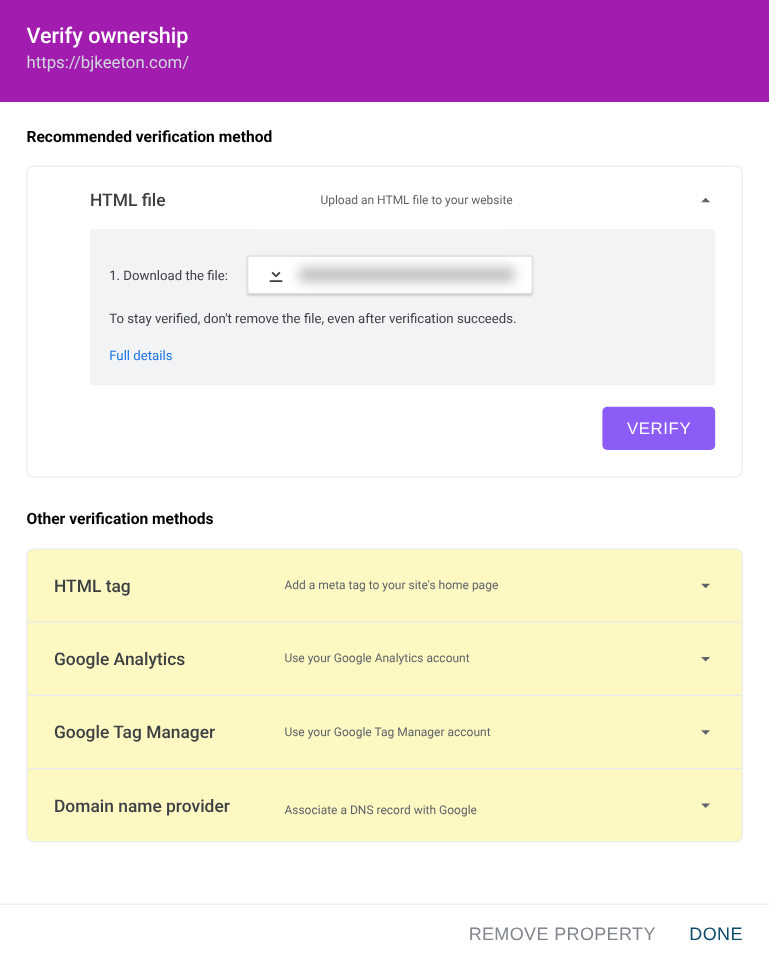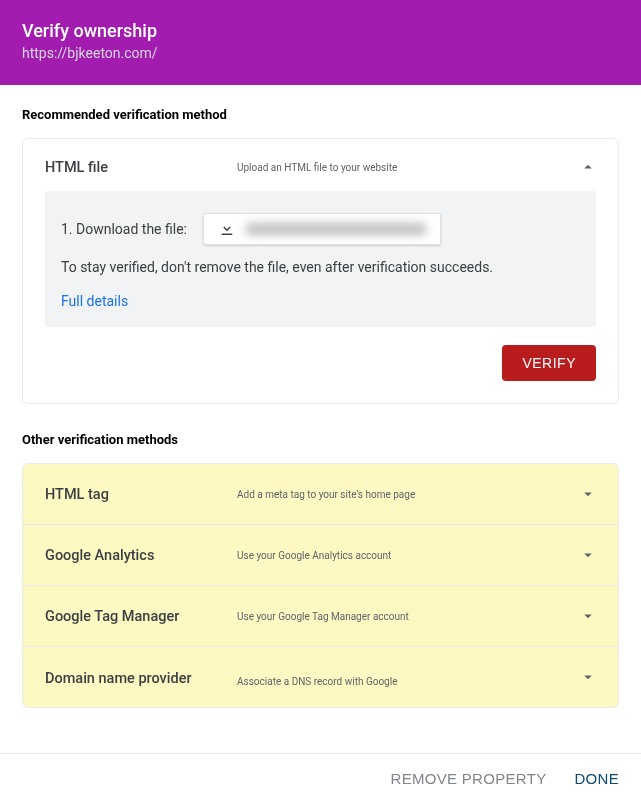--- a/index.html
+++ b/index.html
@@ -2,37 +2,37 @@
 <html><head>
 <meta charset="utf-8">
 <style>
 * { box-sizing: border-box; margin: 0; padding: 0; }
 body { font-family: Roboto, Arial, sans-serif; background: #fff; width: 641px; height: 805px; overflow: hidden; color: #3c4043; display: flex; flex-direction: column; }
 .header { background: #a21caf; padding: 20px 22px 24px; }
 .header-title { color: #fff; font-size: 18px; font-weight: 500; margin-bottom: 4px; }
 .header-sub { color: #cfd8dc; font-size: 14px; }
 .content { padding: 22px; flex: 1; }
 .section-label { font-size: 13px; color: #000000; margin-bottom: 16px; font-weight: bold; }
-.card { background: #fff; border: 1px solid #e8eaed; border-radius: 6px; margin-bottom: 28px; }
+.card { background: #fff; border: 1px solid #e8eaed; border-radius: 6px; margin-bottom: 28px; padding-left: 30px; }
 .method-head { display: flex; align-items: center; padding: 18px 20px 14px 22px; cursor: pointer; }
 .method-name { width: 192px; font-size: 14.5px; font-weight: 500; color: #3c4043; }
 .method-desc { flex: 1; font-size: 10px; color: #5f6368; }
 .chev { width: 20px; height: 20px; display: flex; align-items: center; justify-content: center; color: #5f6368; }
 .chev svg { width: 18px; height: 18px; fill: currentColor; }
-.panel { background: #f1f3f4; margin: 0 22px 18px; padding: 22px 16px 18px; border-radius: 2px; font-size: 14px; color: #3c4043; }
+.panel { background: #f1f3f4; margin: 0 22px 18px; padding: 22px 16px 18px; border-radius: 2px; font-size: 11px; color: #3c4043; }
 .row1 { display: flex; align-items: center; margin-bottom: 14px; }
 .dlbtn { display: inline-flex; align-items: center; background: #fff; border: 1px solid #e0e0e0; box-shadow: 0 1px 2px rgba(0,0,0,0.15); padding: 6px 14px; margin-left: 16px; border-radius: 2px; cursor: pointer; }
 .dlbtn svg { width: 18px; height: 18px; fill: #3c4043; margin-right: 10px; }
 .blurred { display: inline-block; width: 180px; height: 12px; background: #bfbfbf; filter: blur(5px); border-radius: 4px; }
 .row2 { margin-bottom: 18px; }
 .row2 .url { color: #80868b; }
 .note { color: #3c4043; margin-bottom: 18px; }
 .details-link { color: #1a73e8; cursor: pointer; }
 .verify-row { display: flex; justify-content: flex-end; padding: 0 22px 22px; }
-.verify-btn { background: #b91c1c; color: #fff; border: none; padding: 10px 20px; font-size: 14px; font-weight: 500; letter-spacing: 0.5px; border-radius: 4px; cursor: pointer; }
+.verify-btn { background: #8b5cf6; color: #fff; border: none; padding: 10px 20px; font-size: 14px; font-weight: 500; letter-spacing: 0.5px; border-radius: 4px; cursor: pointer; }
 .obox { background: #fef9c3; border: 1px solid #e8eaed; border-radius: 6px; }
 .orow { display: flex; align-items: center; padding: 20px 20px 20px 22px; border-bottom: 1px solid #e8eaed; cursor: pointer; }
 .orow:last-child { border-bottom: none; align-items: flex-end; }
 .footer { border-top: 1px solid #e8eaed; display: flex; justify-content: flex-end; align-items: center; padding: 16px 22px 18px; gap: 28px; }
 .fbtn { background: none; border: none; font-size: 15px; font-weight: 500; letter-spacing: 0.3px; cursor: pointer; }
 .fbtn.remove { color: #80868b; }
 .fbtn.done { color: #0c4a6e; }
 </style>
 </head>
 <body>

